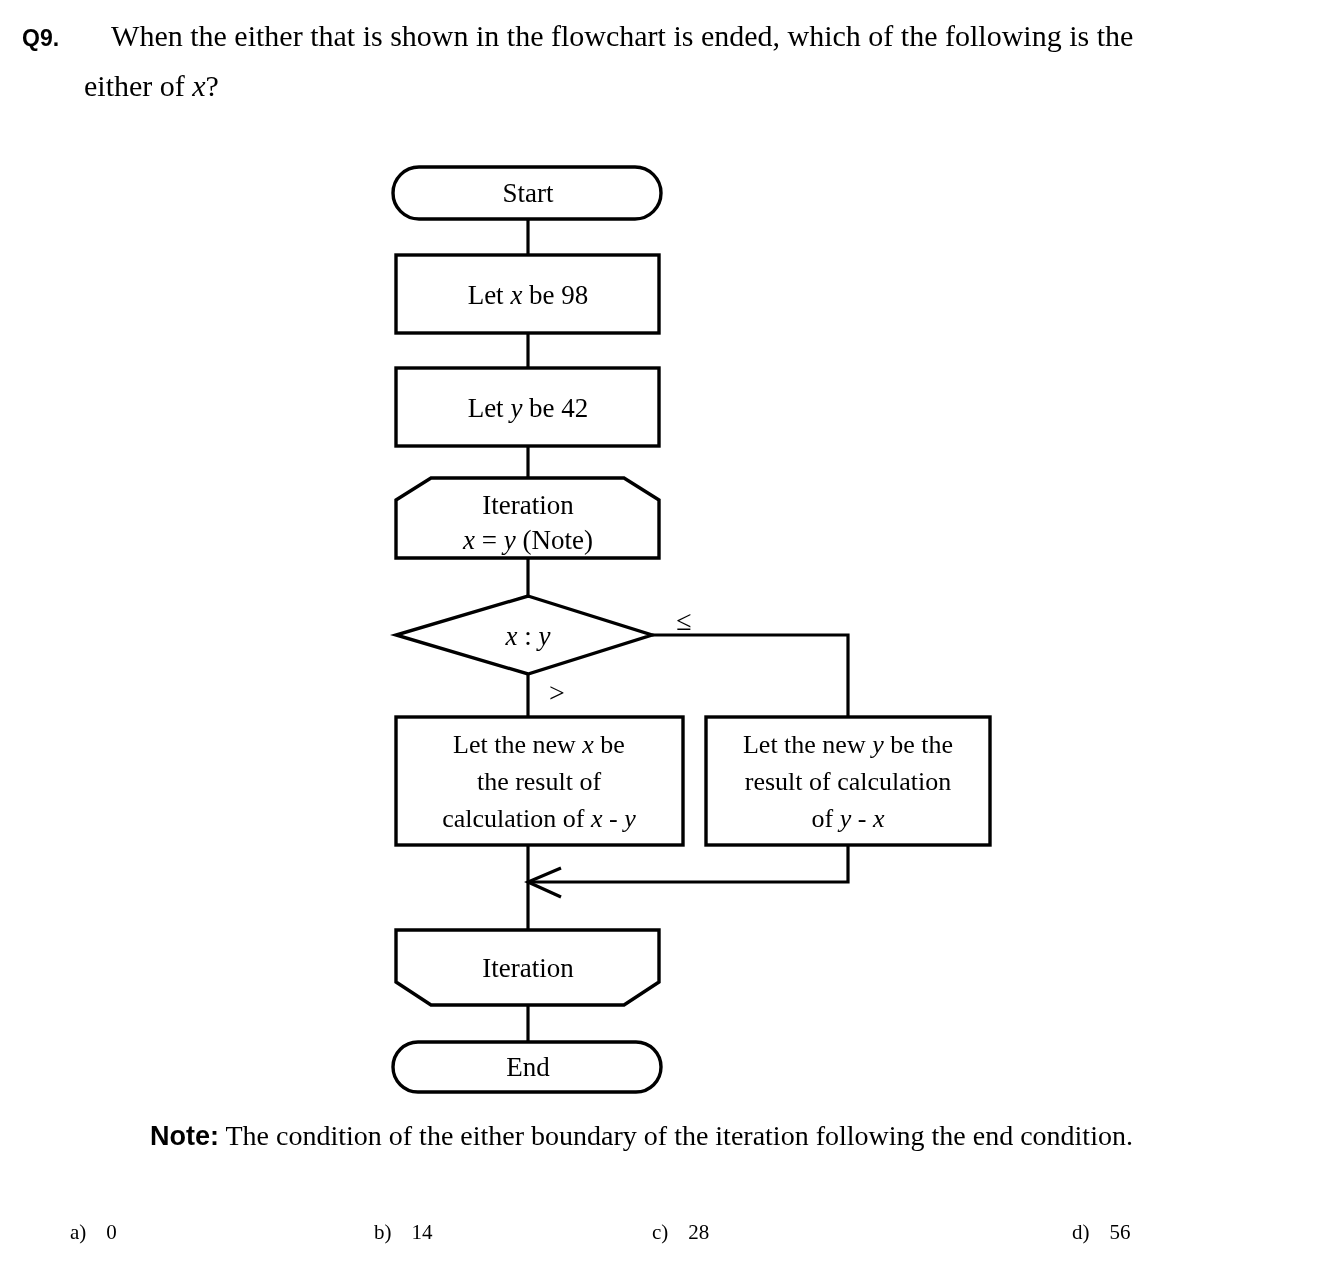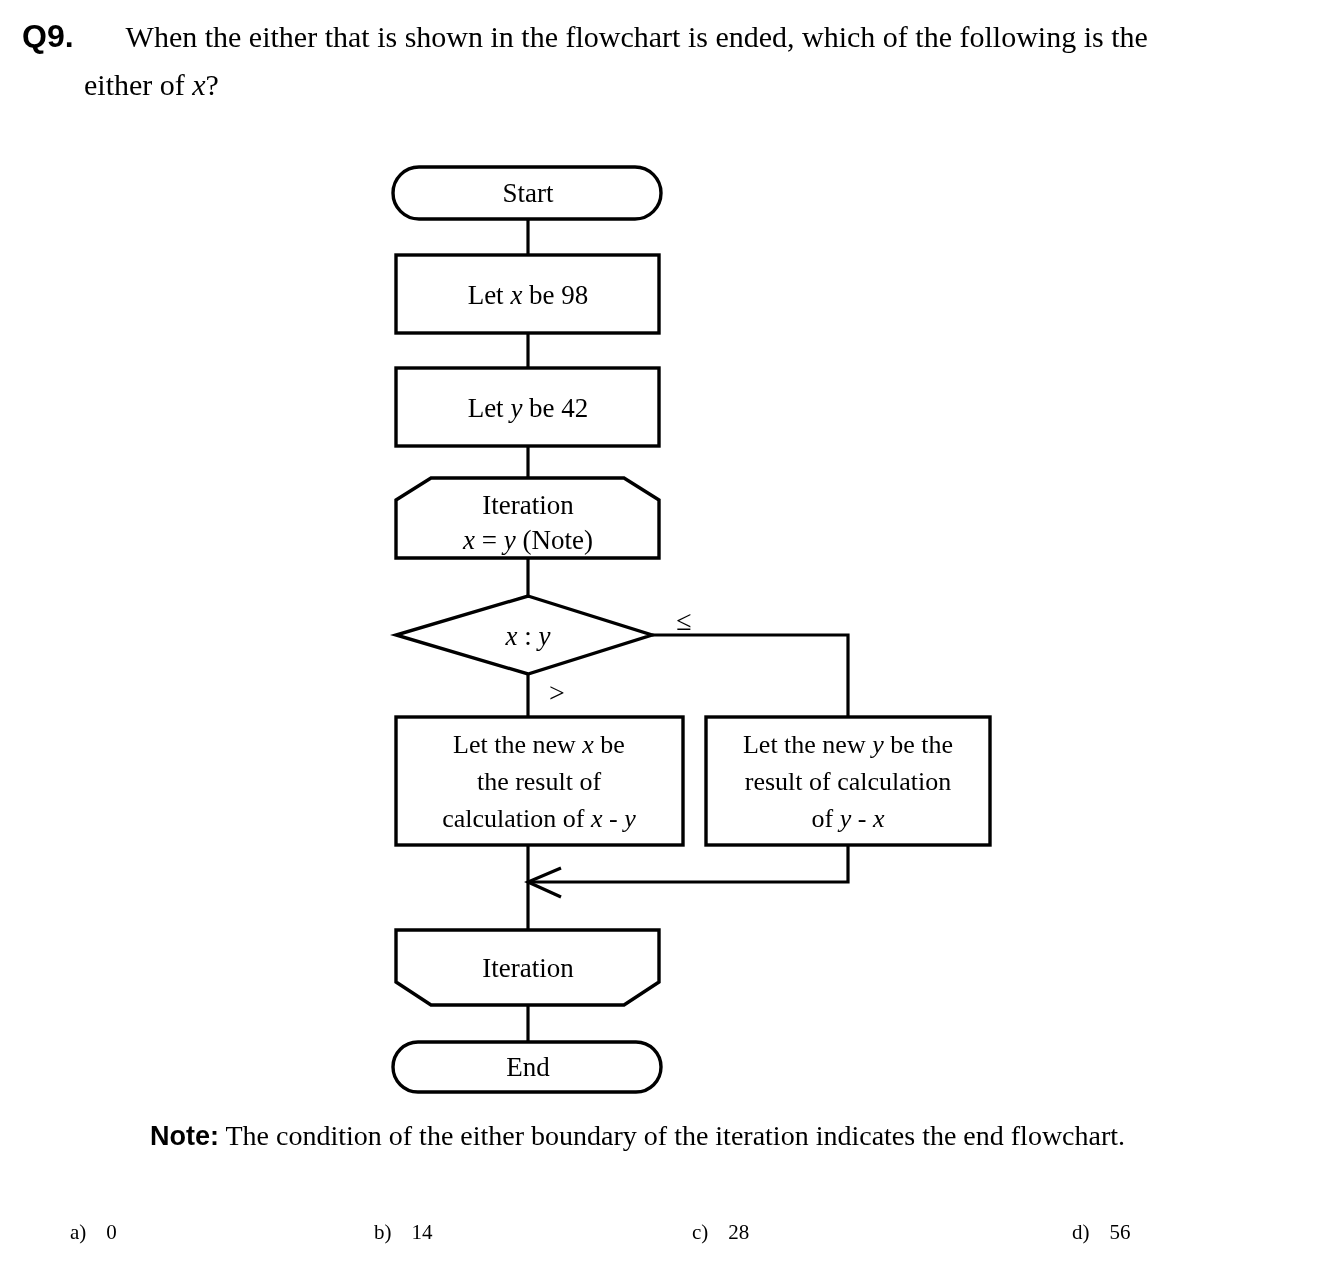--- a/index.html
+++ b/index.html
@@ -24,21 +24,21 @@
     width: 1295px;
   }
   .q-line {
     font-size: 30px;
     line-height: 48px;
     white-space: nowrap;
   }
   .q-label {
     font-family: "Liberation Sans", sans-serif;
     font-weight: bold;
-    font-size: 32px;
+    font-size: 23px;
   }
   .q-gap { display: inline-block; width: 52px; }
   .q-indent { display: inline-block; width: 62px; }
   .mi { font-style: italic; }
 
   
   #flowchart {
     position: absolute;
     left: 0;
     top: 120px;
@@ -105,21 +105,21 @@
     position: absolute;
     font-size: 21px;
     line-height: 40px;
     white-space: nowrap;
     text-align: right;
   }
   .answer-option .opt-letter { display: inline-block; }
   .answer-option .opt-value { display: inline-block; margin-left: 20px; }
   #answer-0 { left: 70px; }
   #answer-1 { left: 374px; }
-  #answer-2 { left: 692px; }
+  #answer-2 { left: 652px; }
   #answer-3 { left: 1072px; }
 </style>
 </head>
 <body>
 
 <div id="question-header">
   <div class="q-line">
     <span class="q-label">Q9.</span><span class="q-gap"></span><span>When the either that is shown in the flowchart is ended, which of the following is the</span>
   </div>
   <div class="q-line">
@@ -195,21 +195,21 @@
   <polygon class="shape" points="396,810 659,810 659,862 624,885 431,885 396,862"></polygon>
   <text class="fc-text" x="528" y="857">Iteration</text>
 
   <rect class="shape" x="393" y="922" width="268" height="50" rx="25" ry="25"></rect>
   <text class="fc-text" x="528" y="956">End</text>
 
 </svg>
 </div>
 
 <div id="note-line">
-  <span class="note-label">Note:</span><span> The condition of the either boundary of the iteration indicates the end flowchart.</span>
+  <span class="note-label">Note:</span><span> The condition of the either boundary of the iteration following the end condition.</span>
 </div>
 
 <div id="answers">
   <div class="answer-option" id="answer-0">
     <span class="opt-letter">a)</span><span class="opt-value">0</span>
   </div>
   <div class="answer-option" id="answer-1">
     <span class="opt-letter">b)</span><span class="opt-value">14</span>
   </div>
   <div class="answer-option" id="answer-2">

